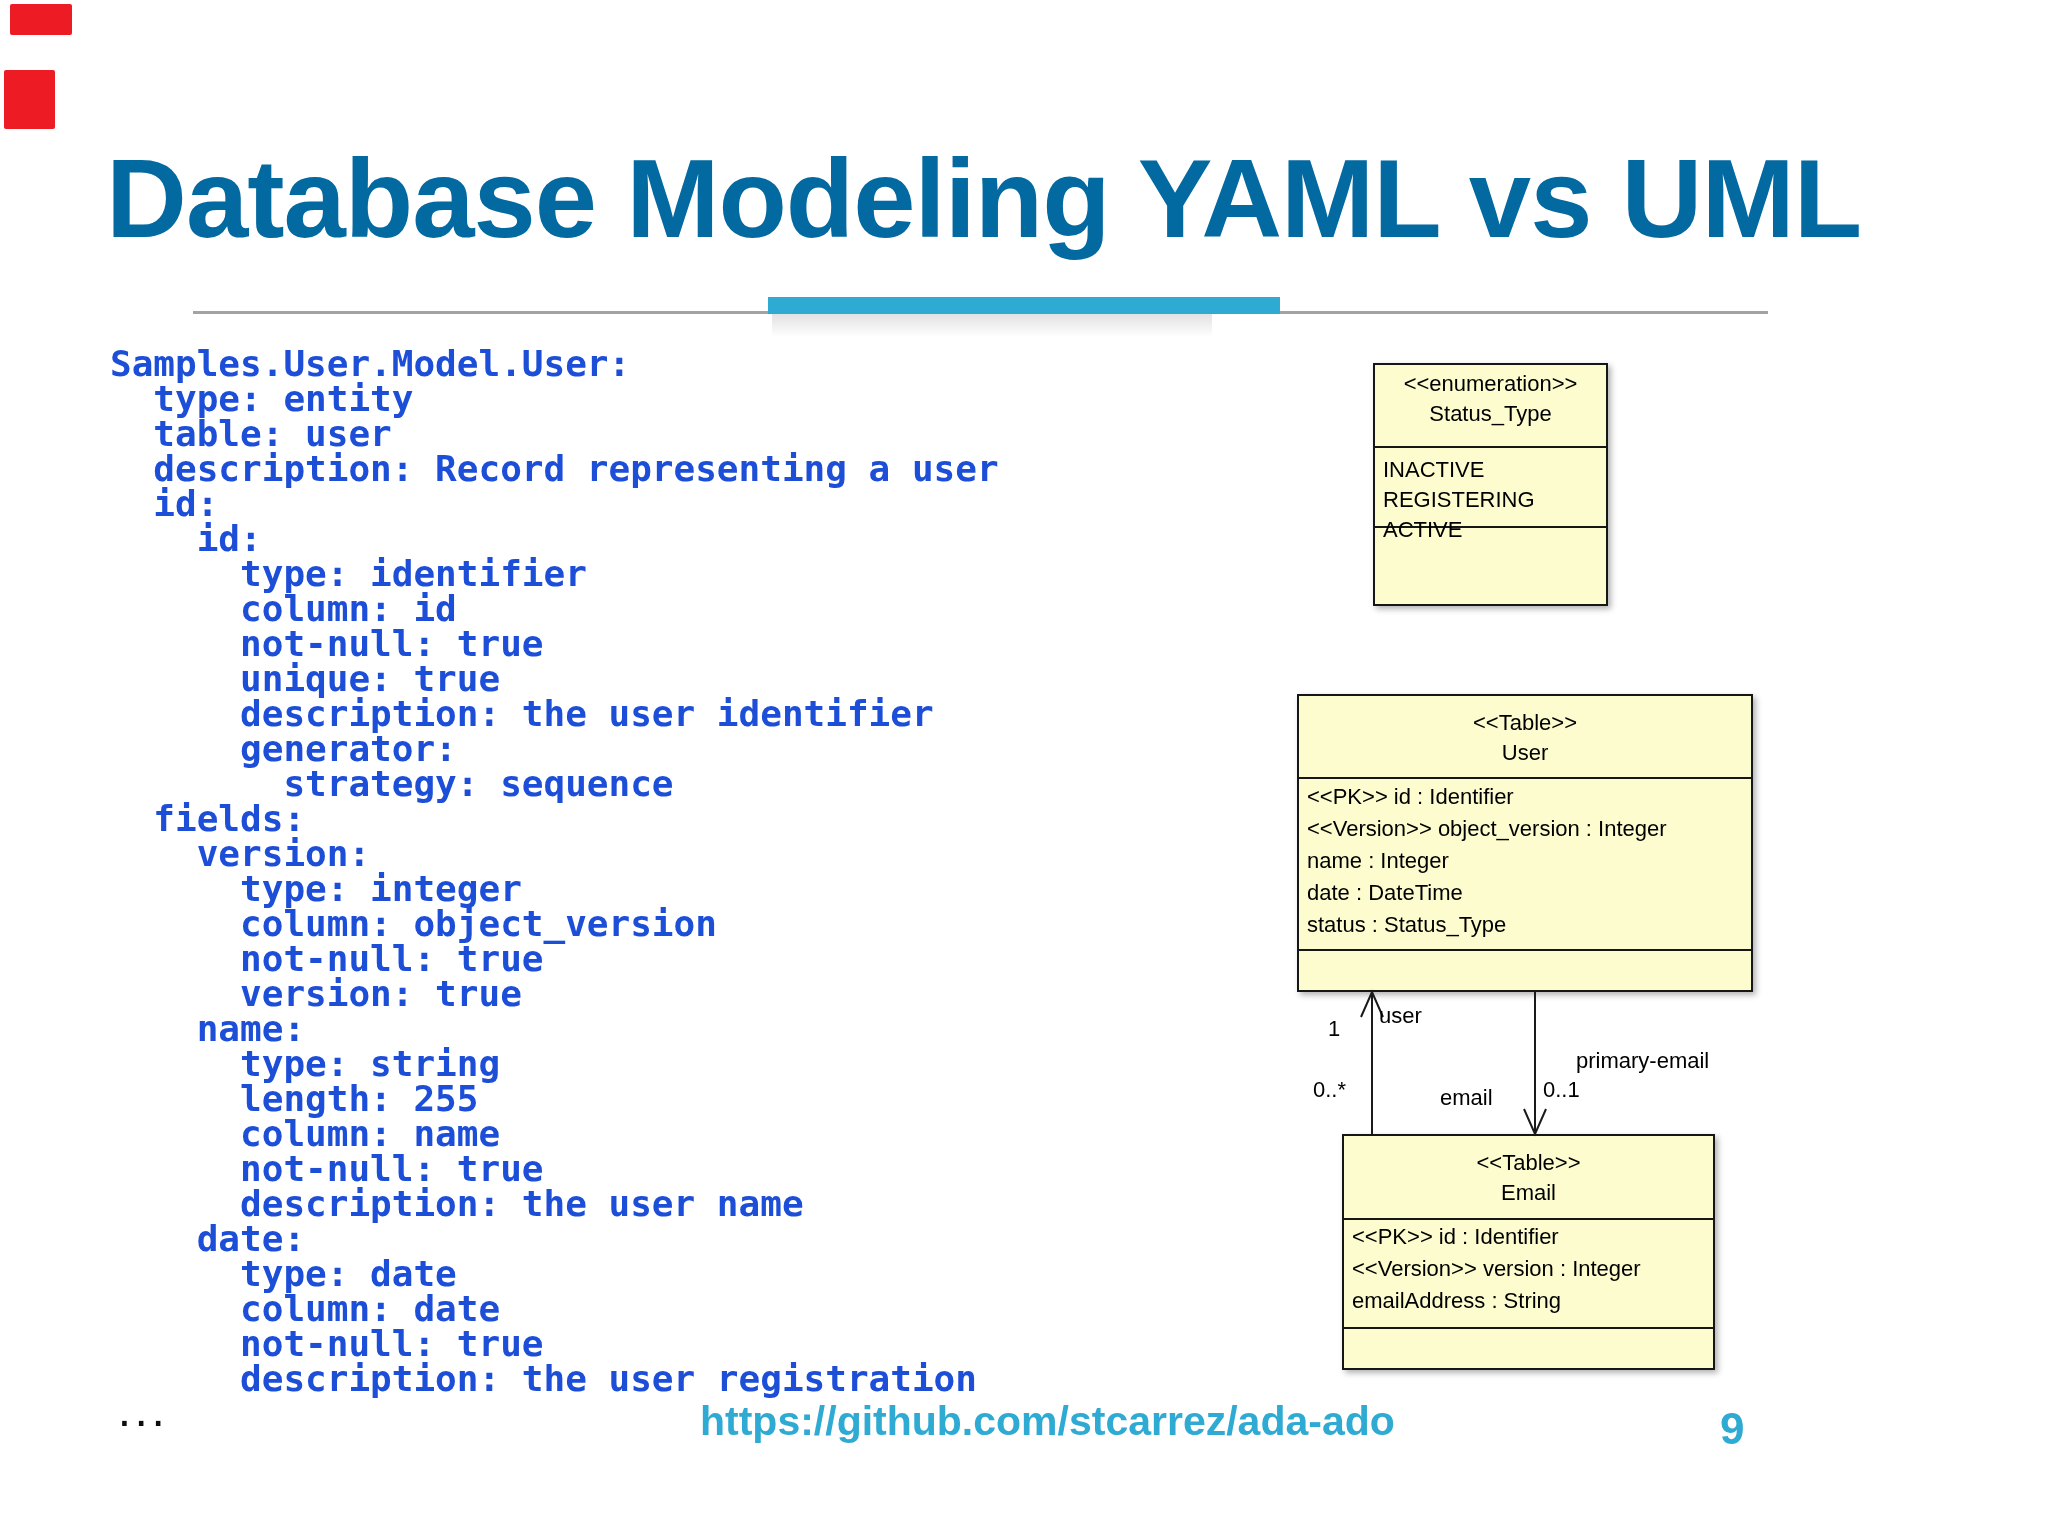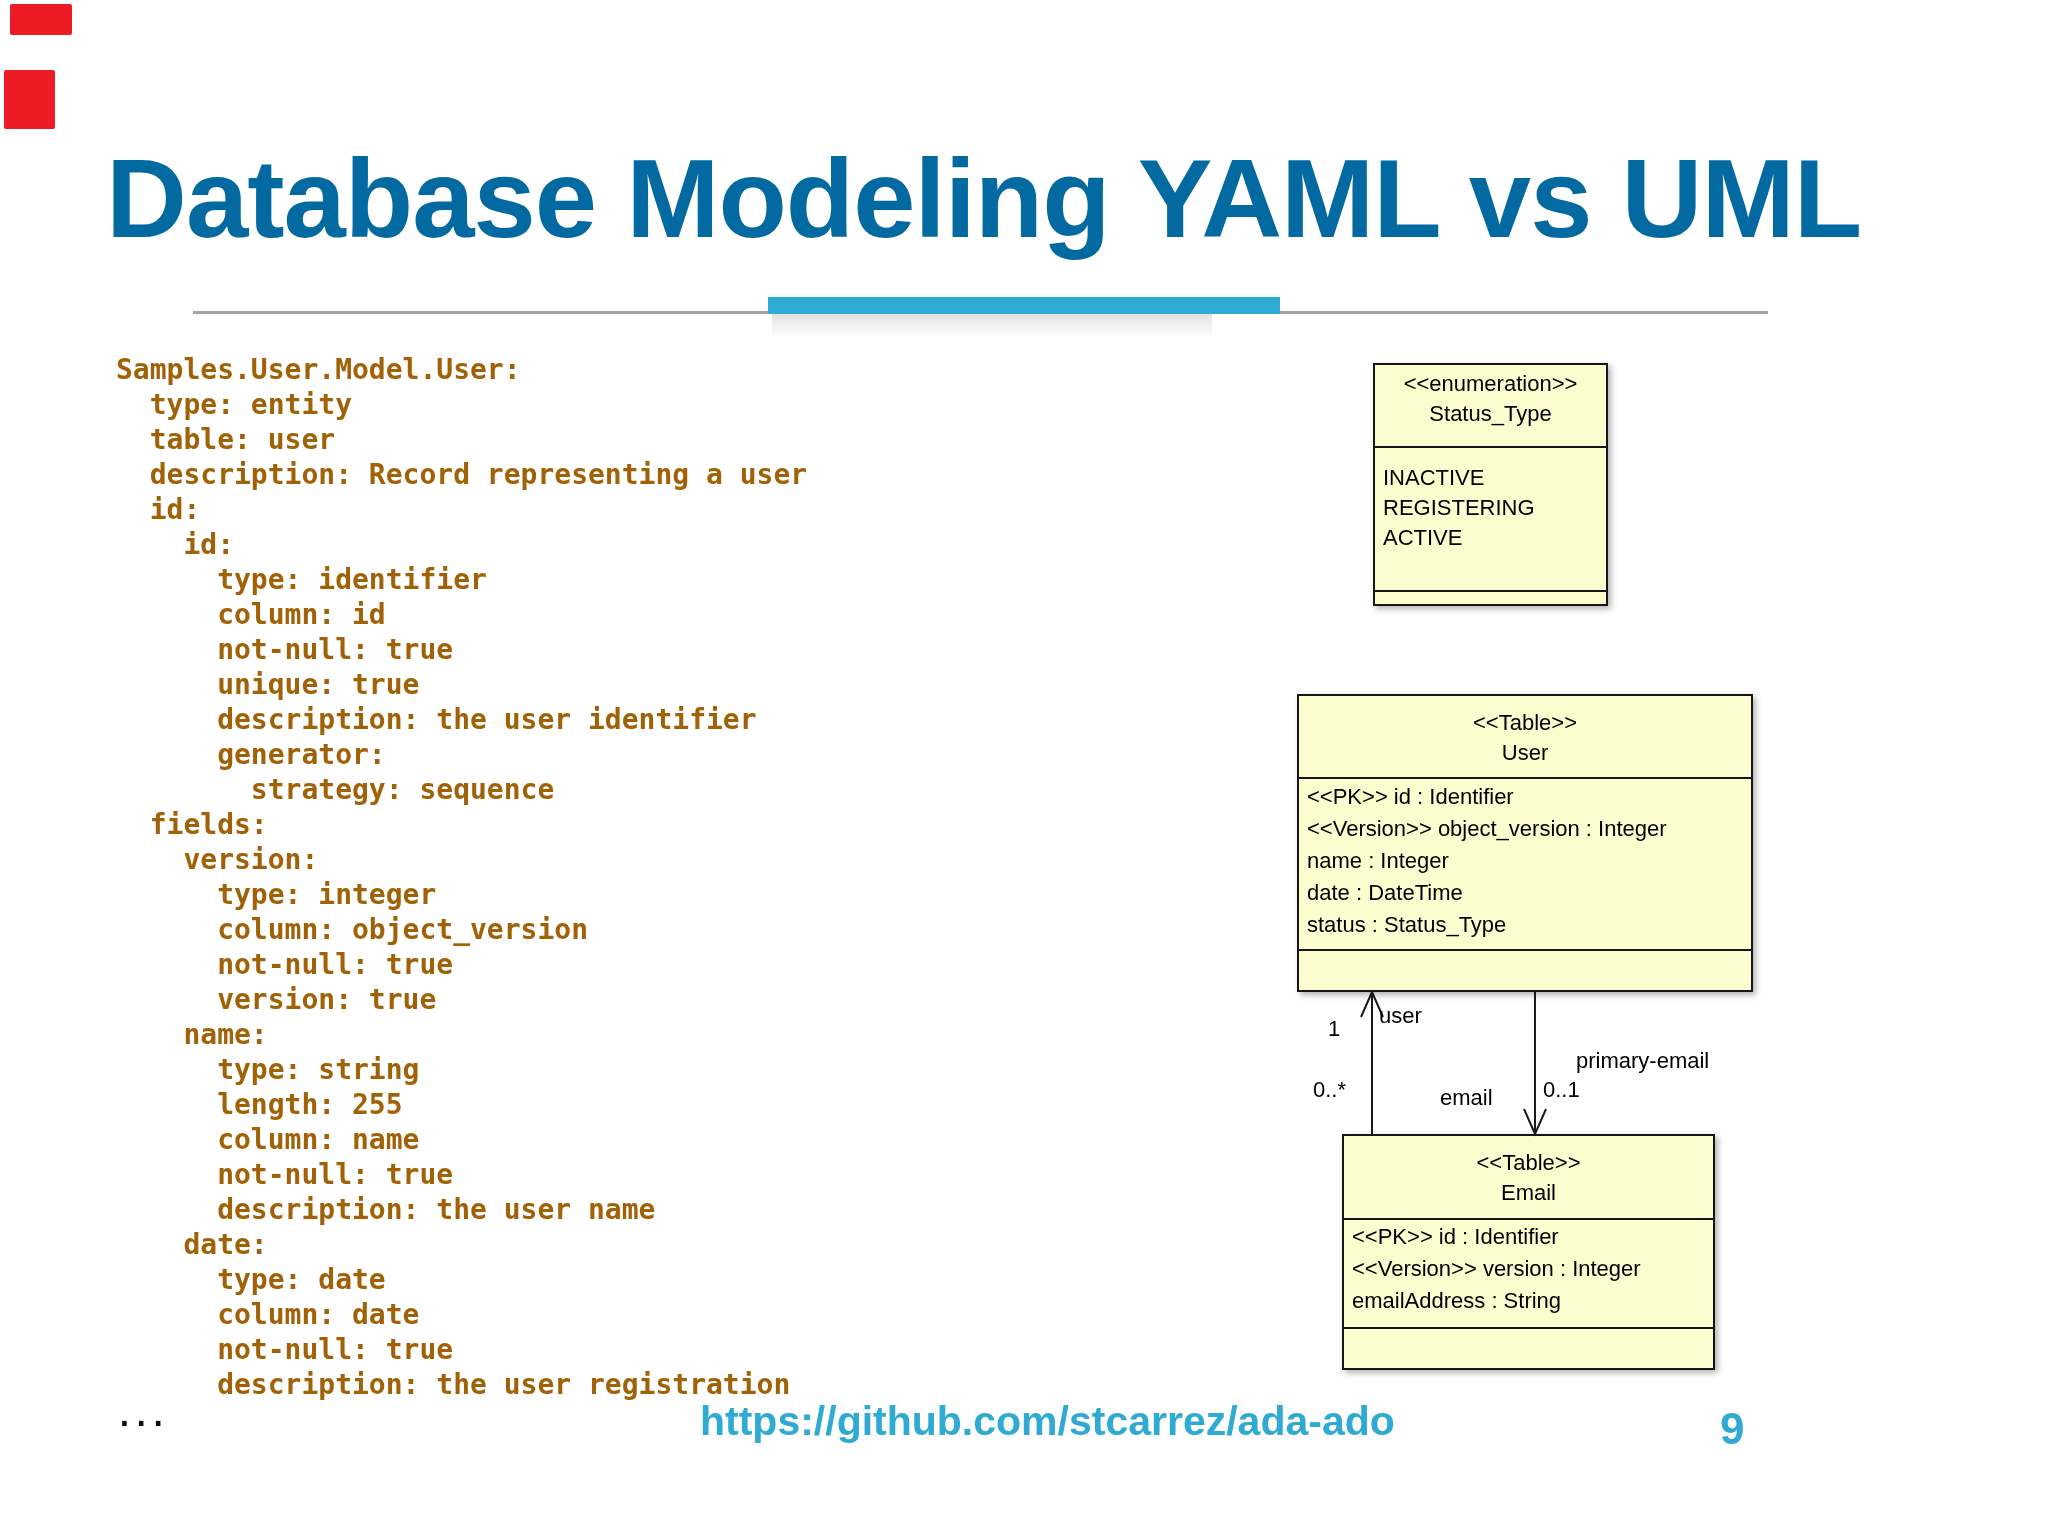--- a/index.html
+++ b/index.html
@@ -16,37 +16,37 @@
          font-size:112px;font-weight:bold;letter-spacing:-1px;line-height:1.15;
          color:#0369a1;white-space:nowrap;}
 
   
   .sep-line{position:absolute;left:193px;top:311px;width:1575px;height:3px;background:#A3A3A3;}
   .sep-shadow{position:absolute;left:772px;top:313px;width:440px;height:24px;
               background:linear-gradient(to bottom,rgba(0,0,0,0.12),rgba(0,0,0,0));}
   .sep-bar{position:absolute;left:768px;top:297px;width:512px;height:17px;background:#2FAAD3;}
 
   
-  .code{position:absolute;left:110px;top:346px;margin:6px;
+  .code{position:absolute;left:110px;top:346px;margin:0;
         font-family:"DejaVu Sans Mono","Liberation Mono",monospace;
-        font-size:28px;line-height:35px;font-weight:bold;color:#a16207;white-space:pre;}
+        font-size:36px;line-height:35px;font-weight:bold;color:#1d4ed8;white-space:pre;}
   .code-ellipsis{position:absolute;left:116px;top:1400px;
         font-family:"DejaVu Sans Mono","Liberation Mono",monospace;
         font-size:28px;font-weight:bold;color:#0d0d0d;}
 
   
   .uml-box{position:absolute;box-sizing:border-box;background:#FCFCCE;border:2px solid #161616;
            box-shadow:3px 3px 6px rgba(0,0,0,0.30);color:#000;}
   .uml-head{box-sizing:border-box;border-bottom:2px solid #161616;text-align:center;
             font-size:22px;line-height:30px;}
   .uml-attrs{box-sizing:border-box;border-bottom:2px solid #161616;padding-left:8px;
              font-size:22px;line-height:32px;}
   .uml-enum{left:1373px;top:363px;width:235px;height:243px;}
   .uml-enum .uml-head{height:83px;padding-top:4px;}
-  .uml-enum .uml-attrs{height:144px;padding-top:15px;line-height:30px;}
+  .uml-enum .uml-attrs{height:80px;padding-top:7px;line-height:30px;}
   .uml-user{left:1297px;top:694px;width:456px;height:298px;}
   .uml-user .uml-head{height:83px;padding-top:12px;}
   .uml-user .uml-attrs{height:172px;padding-top:2px;}
   .uml-email{left:1342px;top:1134px;width:373px;height:236px;}
   .uml-email .uml-head{height:84px;padding-top:12px;}
   .uml-email .uml-attrs{height:109px;padding-top:1px;}
 
   
   .assoc-svg{position:absolute;left:1280px;top:980px;width:480px;height:170px;}
   .assoc-label{position:absolute;font-size:22px;color:#000;white-space:nowrap;}

